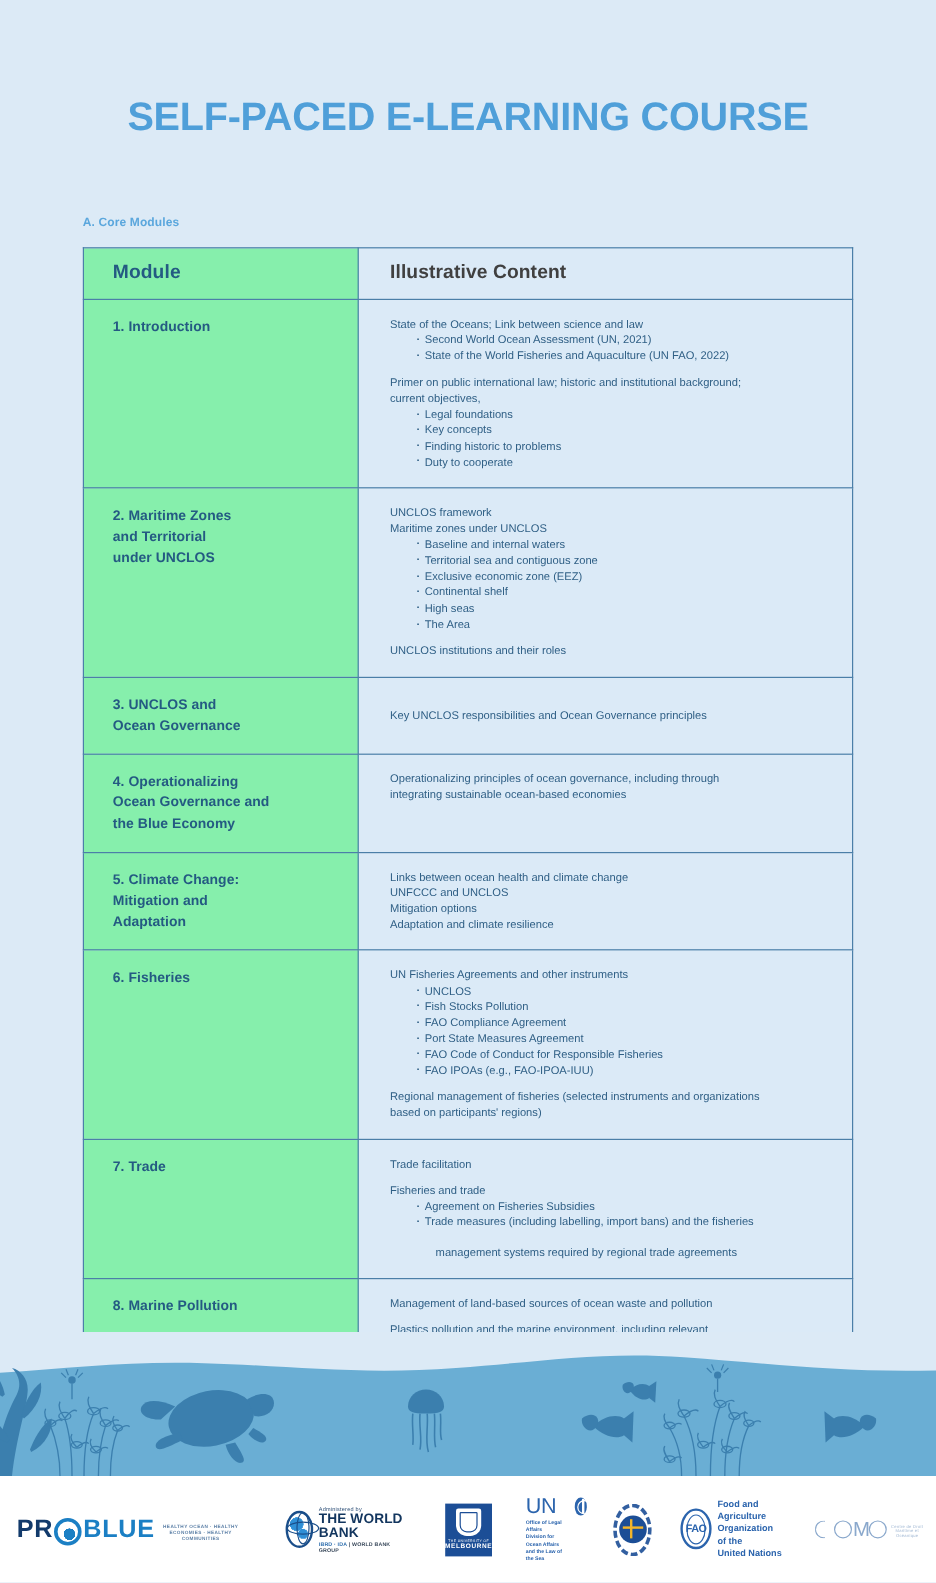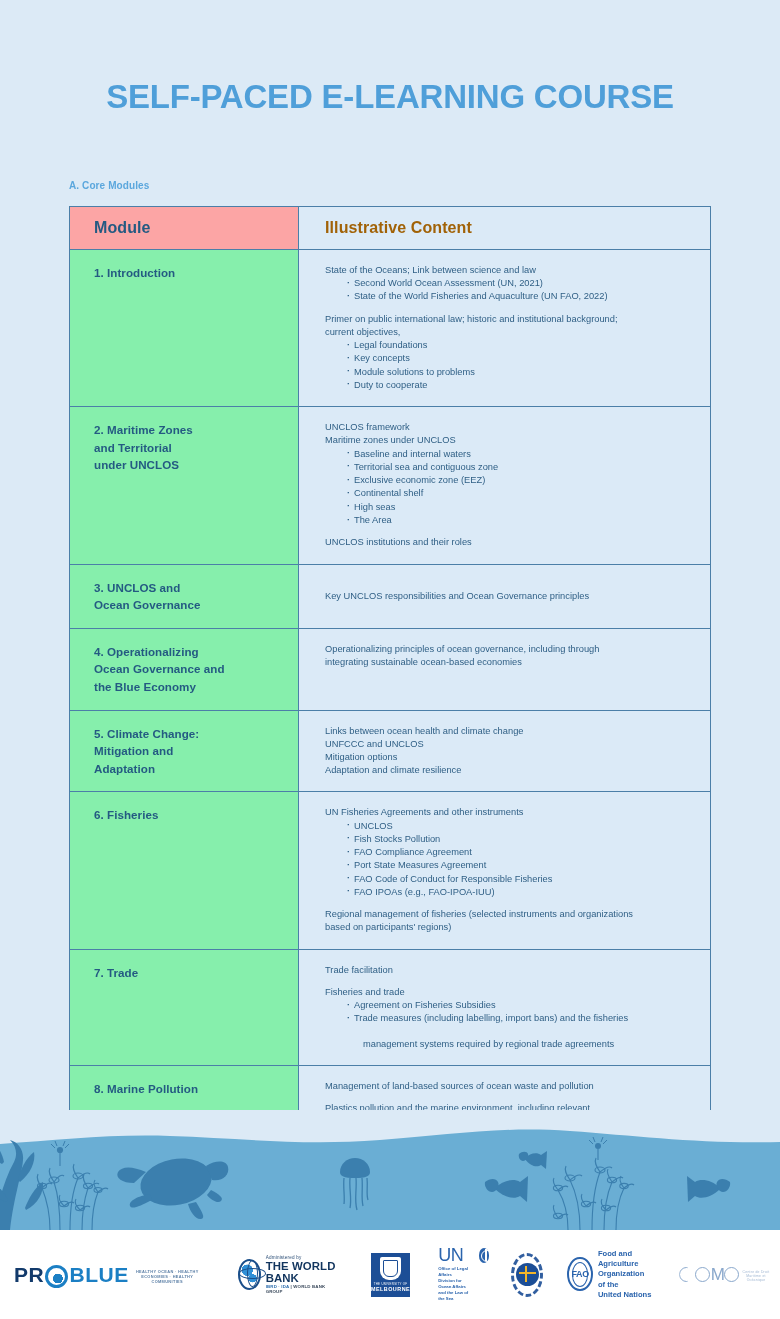--- a/index.html
+++ b/index.html
@@ -54,31 +54,31 @@
   }
   table.modules td, table.modules th{
     border:1px solid #4b7fa8;
     vertical-align:top;
     box-sizing:border-box;
   }
   col.c-module{width:229px;}
   col.c-content{width:412px;}
 
   th.head-module{
-    background:#fca5a5;
+    background:#86efac;
     color:#245a82;
     font-size:16px;
     font-weight:bold;
     text-align:left;
     padding:12px 0 12px 24px;
     letter-spacing:0.1px;
   }
   th.head-content{
     background:#dbeaf7;
-    color:#a16207;
+    color:#404040;
     font-size:16px;
     font-weight:bold;
     text-align:left;
     padding:12px 0 12px 26px;
     letter-spacing:0.1px;
   }
 
   td.mod{
     background:#86efac;
     color:#245a82;
@@ -291,21 +291,21 @@
                   <li>Second World Ocean Assessment (UN, 2021)</li>
                   <li>State of the World Fisheries and Aquaculture (UN FAO, 2022)</li>
                 </ul>
               </div>
               <div class="blk">
                 <span class="ln">Primer on public international law; historic and institutional background;</span>
                 <span class="ln">current objectives,</span>
                 <ul>
                   <li>Legal foundations</li>
                   <li>Key concepts</li>
-                  <li>Module solutions to problems</li>
+                  <li>Finding historic to problems</li>
                   <li>Duty to cooperate</li>
                 </ul>
               </div>
             </td>
           </tr>
           <tr>
             <td class="mod">
               <div>2. Maritime Zones</div>
               <div>and Territorial</div>
               <div>under UNCLOS</div>

